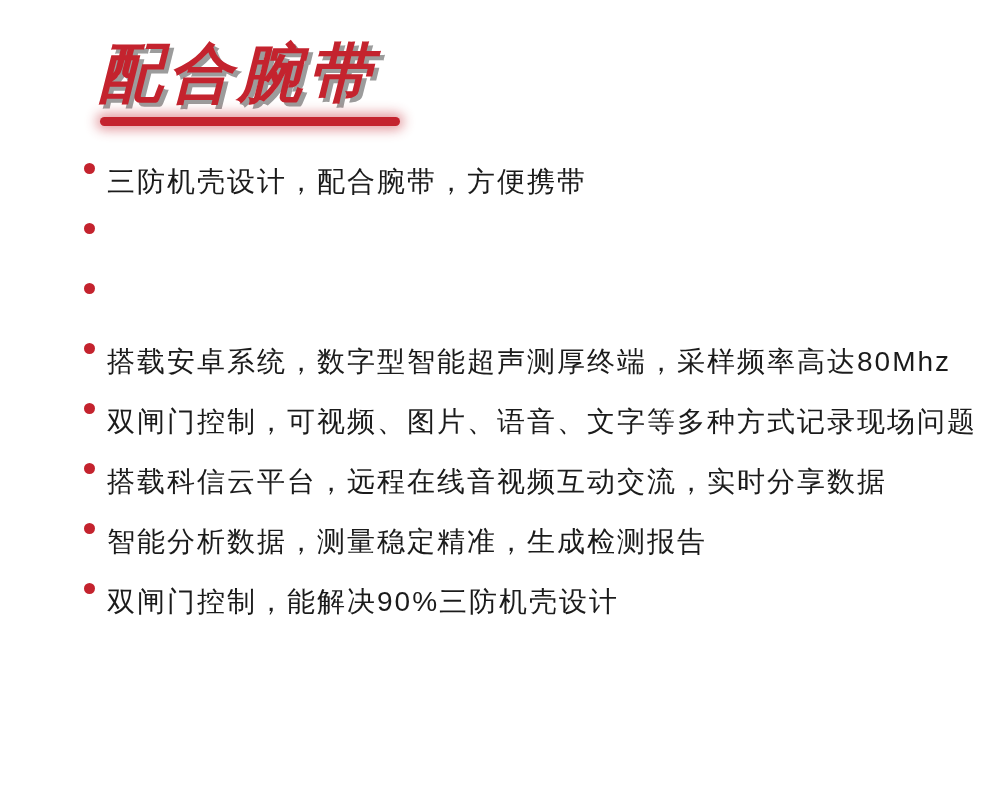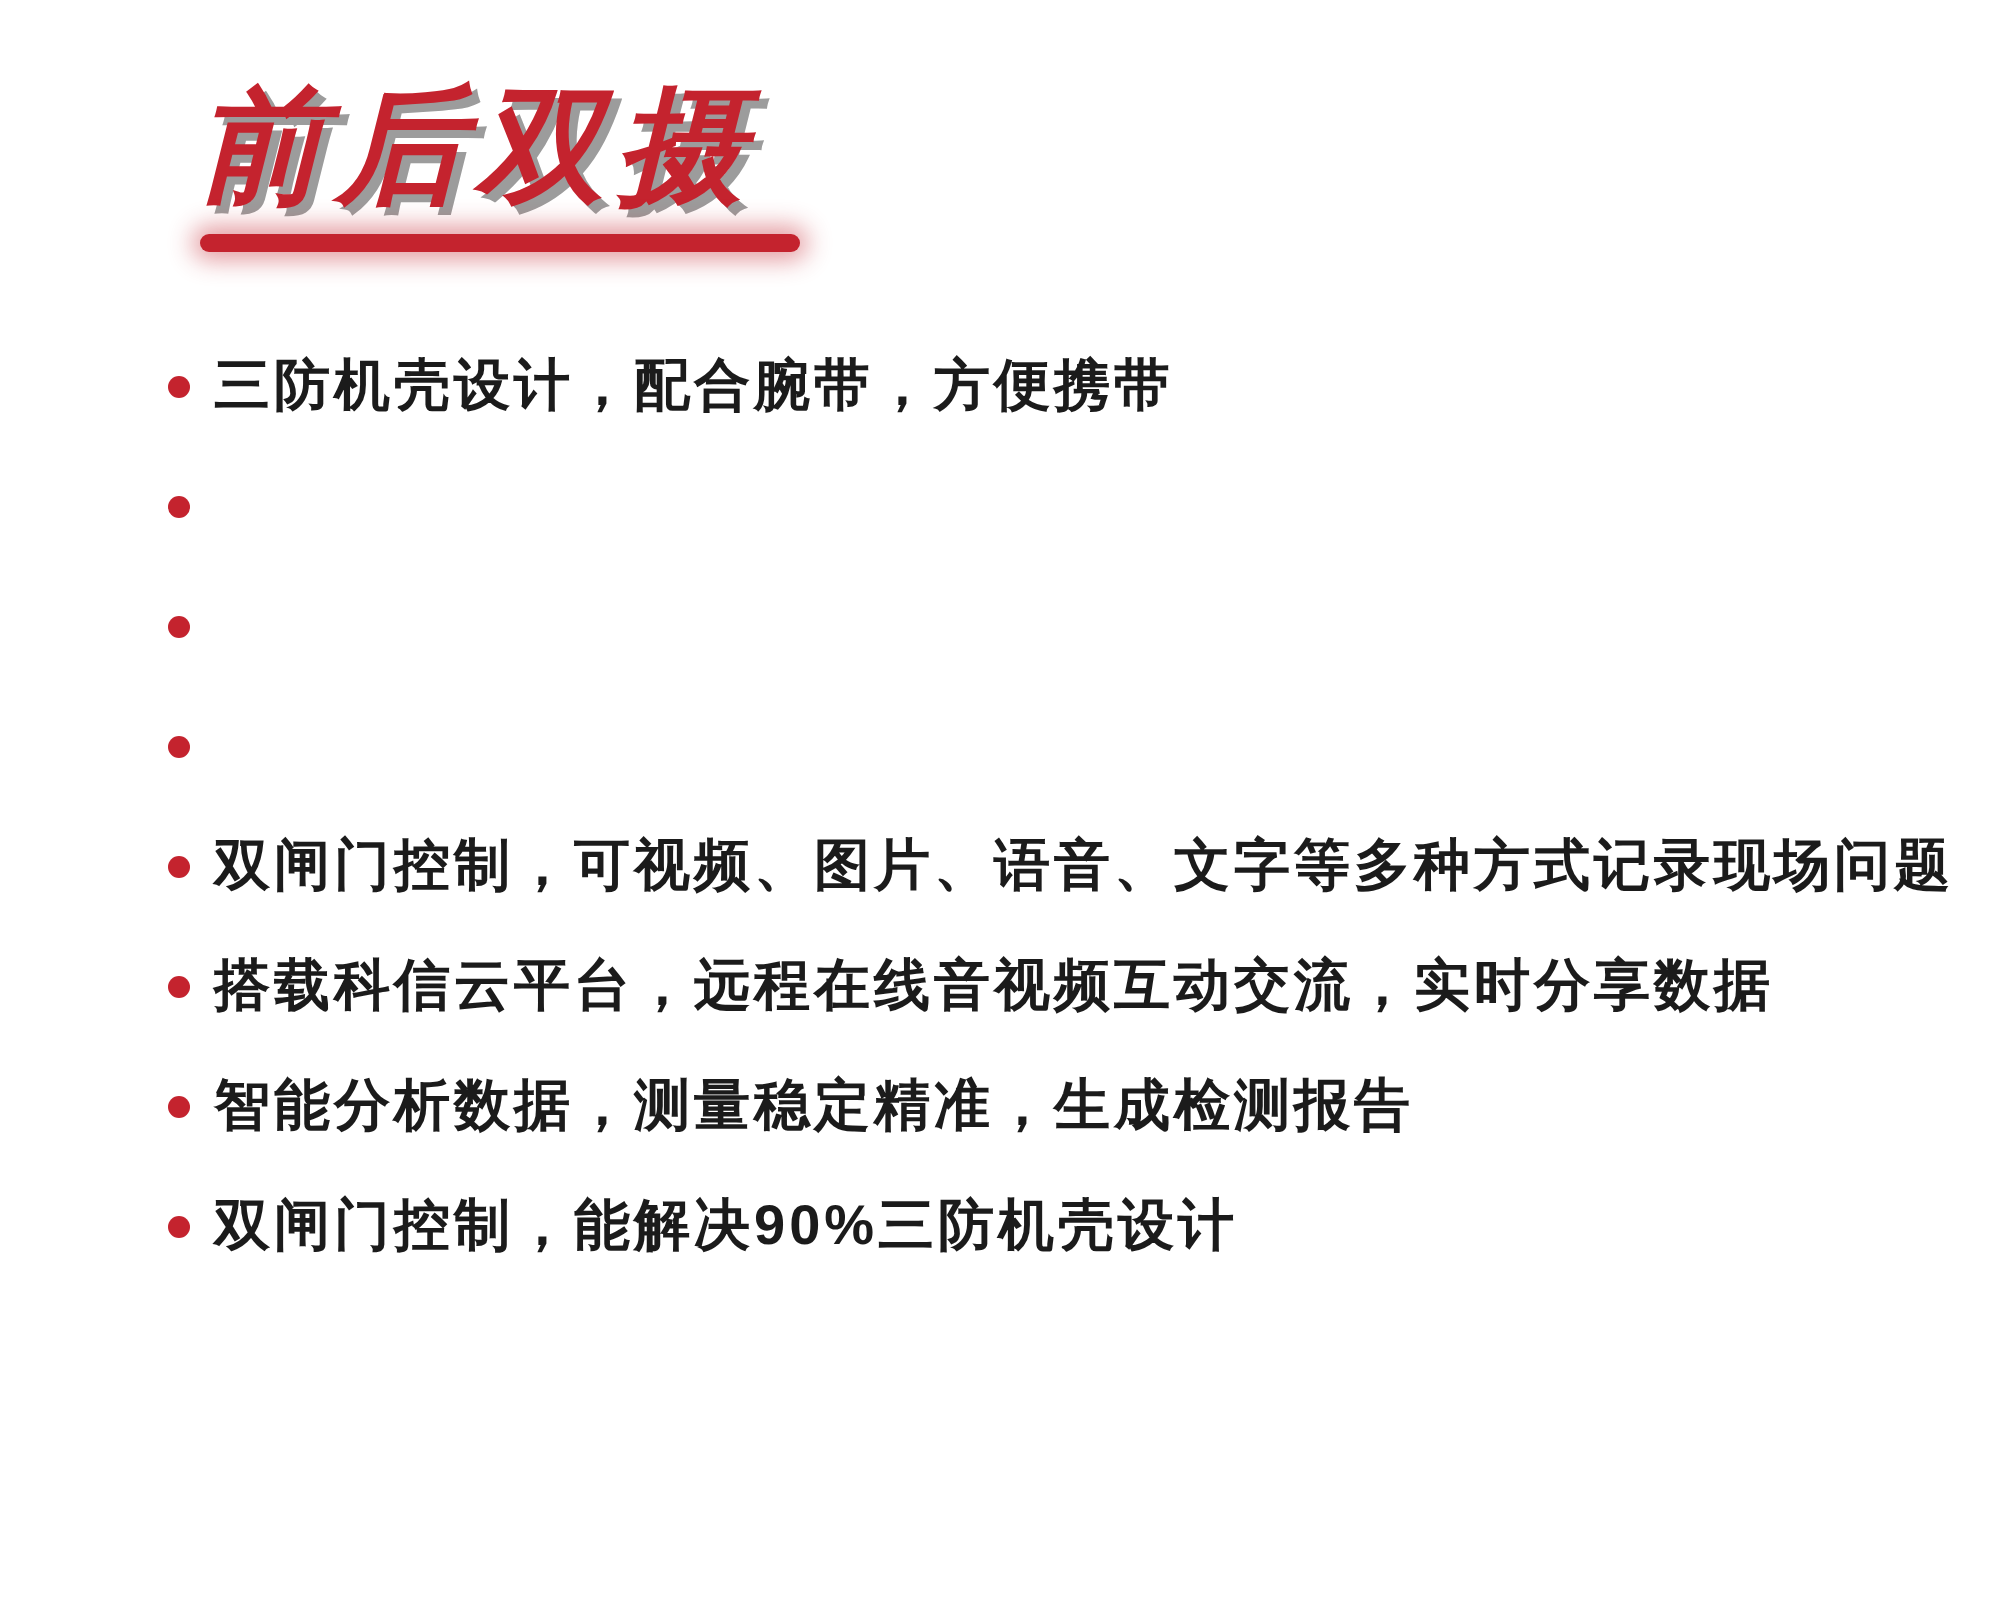--- a/index.html
+++ b/index.html
@@ -45,59 +45,58 @@
     position: absolute;
     left: 84px;
     top: 163px;
     margin: 0;
     padding: 0;
     list-style: none;
   }
   .highlight-item {
     height: 60px;
     display: flex;
-    align-items: center;
     white-space: nowrap;
-    font-weight: bold;
   }
   .dot {
     width: 11px;
     height: 11px;
     border-radius: 50%;
     background: #c4232e;
     margin-right: 12px;
     flex-shrink: 0;
   }
   .item-text {
     font-size: 28px;
     letter-spacing: 2px;
     color: #1b1b1b;
   }
 </style>
 </head>
 <body>
 
 <div class="page">
   <div class="header">
-    <h1 class="title">前后双摄</h1>
+    <h1 class="title">配合腕带</h1>
   </div>
   <div class="title-underline"></div>
   <ul class="highlights" id="highlights-list">
       <li class="highlight-item">
         <span class="dot"></span>
         <span class="item-text">三防机壳设计，配合腕带，方便携带</span>
       </li>
       <li class="highlight-item">
         <span class="dot"></span>
       </li>
       <li class="highlight-item">
         <span class="dot"></span>
       </li>
       <li class="highlight-item">
         <span class="dot"></span>
+        <span class="item-text">搭载安卓系统，数字型智能超声测厚终端，采样频率高达80Mhz</span>
       </li>
       <li class="highlight-item">
         <span class="dot"></span>
         <span class="item-text">双闸门控制，可视频、图片、语音、文字等多种方式记录现场问题</span>
       </li>
       <li class="highlight-item">
         <span class="dot"></span>
         <span class="item-text">搭载科信云平台，远程在线音视频互动交流，实时分享数据</span>
       </li>
       <li class="highlight-item">

